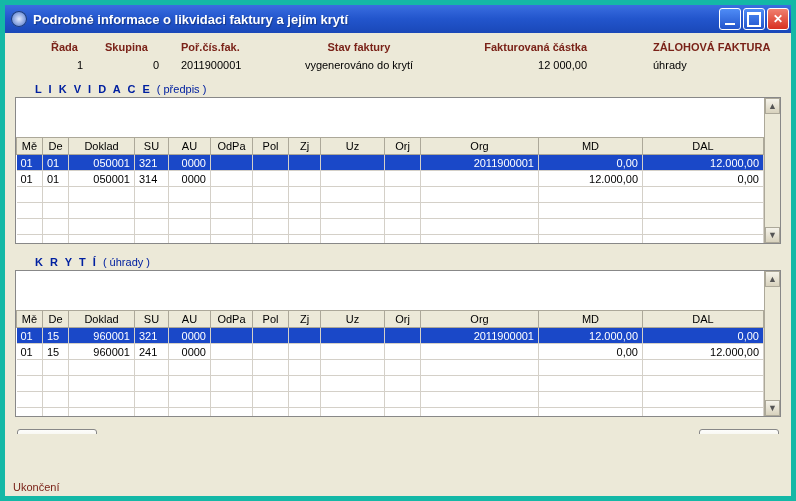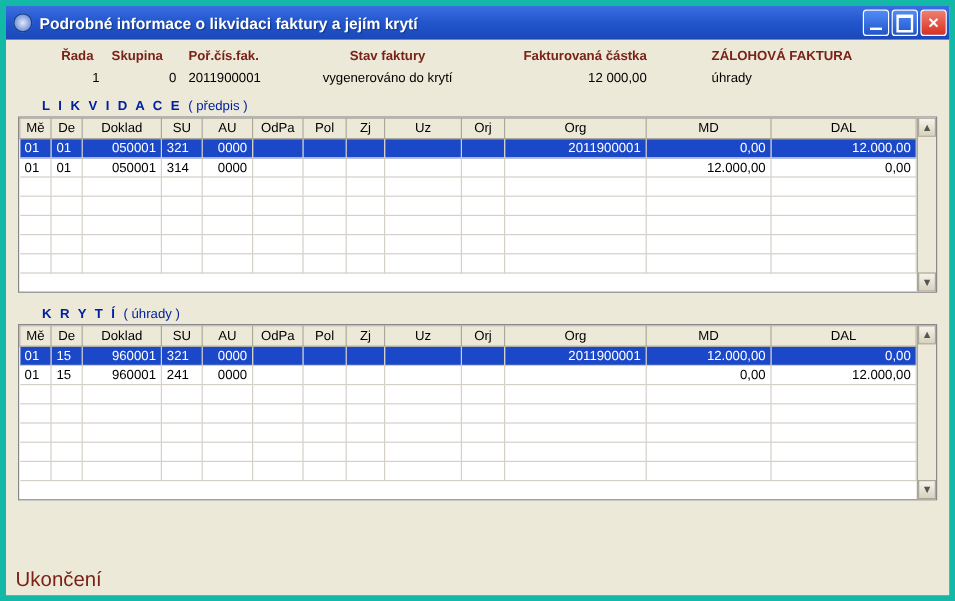--- a/index.html
+++ b/index.html
@@ -64,21 +64,21 @@
   }
   .winbtn.close::before { content:"✕"; }
 
   .content {
     flex:1;
     padding: 8px 10px 4px 10px;
     display:flex; flex-direction:column;
     overflow:hidden;
   }
 
-  .labels-row, .values-row { display:flex; gap:4px;padding-left:36px; }
+  .labels-row, .values-row { display:flex; gap:16px;padding-left:36px; }
   .labels-row { color:#7a2218; font-weight:bold; }
   .col-rada { width:38px; text-align:left; }
   .col-skupina { width:60px; text-align:left; }
   .col-por { width:82px; text-align:left; }
   .col-stav { width:160px; text-align:center; }
   .col-castka { width:138px; text-align:right; padding-right:6px; }
   .col-zaloha { flex:1; text-align:left;margin-left:44px; }
   .values-row { color:#000; margin-top:6px; }
   .values-row .col-rada, .values-row .col-skupina, .values-row .col-por, .values-row .col-castka { text-align:right; padding-right:6px; }
   .values-row .col-por { padding-right:0; text-align:left; }
@@ -95,21 +95,21 @@
 
   .grid-wrap {
     border:1px solid #888;
     background:#fff;
     display:flex; flex-direction:column;
     flex:0 0 auto;
   }
   .grid-wrap.tall { height:147px; }
   .grid-wrap.tall2 { height:147px; }
 
-  table { border-collapse:collapse; width:100%; table-layout:fixed; }
+  table { border-collapse:collapse; width:100%; table-layout:fixed;margin-top:39px; }
   thead th {
     background:#ece9d8;
     border:1px solid #aca899;
     font-weight:normal;
     padding:2px 3px;
     font-size:11px;
     color:#000;
   }
   tbody td {
     border-right:1px solid #d4d0c8;
@@ -148,21 +148,21 @@
     background:linear-gradient(#fdfdfb,#e6e2d2);
     border:1px solid #888;
     border-radius:3px;
     font-size:11px;
     font-family:inherit;
     cursor:pointer;
   }
   .statusbar {
     color:#7a2218;
     padding:3px 6px 3px 8px;
-    font-size:17px;
+    font-size:11px;
     margin-top:44px;
   }
 
   
   .c-me{width:26px}.c-de{width:26px}.c-dok{width:66px}.c-su{width:34px}.c-au{width:42px}
   .c-odpa{width:42px}.c-pol{width:36px}.c-zj{width:32px}.c-uz{width:64px}.c-orj{width:36px}
   .c-org{width:118px}.c-md{width:104px}.c-dal{width:auto}
 </style>
 </head>
 <body>

